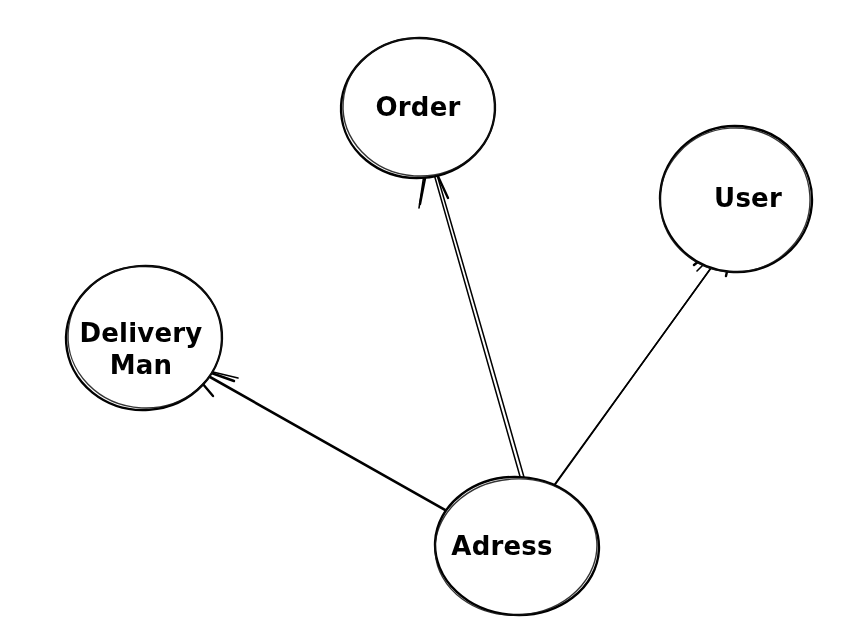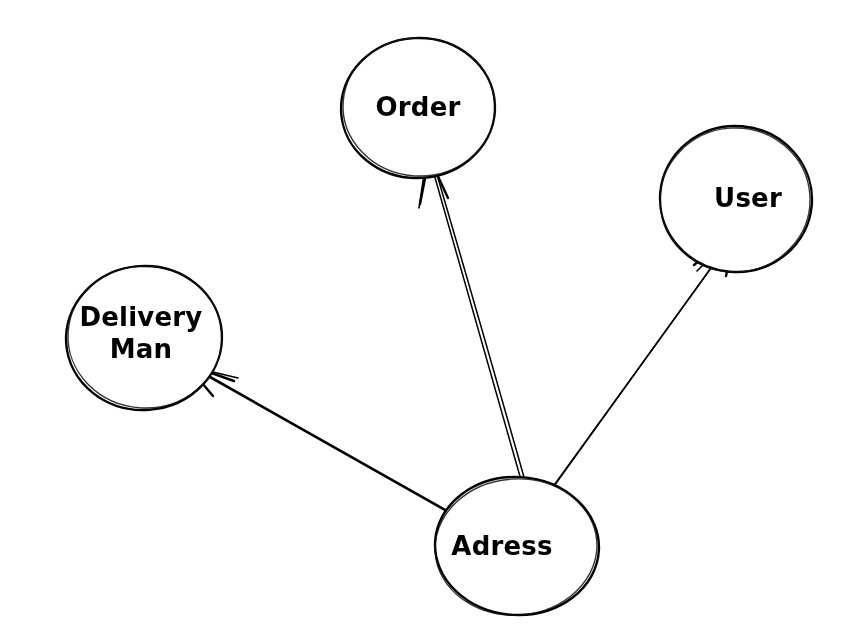--- a/index.html
+++ b/index.html
@@ -131,18 +131,18 @@
       <ellipse class="node-ellipse" cx="517" cy="546" rx="82" ry="69" transform="rotate(3 517 546)"></ellipse>
       <ellipse class="node-ellipse-ghost" cx="516" cy="547" rx="81" ry="68" transform="rotate(-4 516 547)"></ellipse>
     </g>
 
   </svg>
 
   <div class="node-label" style="left:418px; top:108px;">Order</div>
 
   <div class="node-label" style="left:748px; top:199px;">User</div>
 
-  <div class="node-label" style="left:141px; top:334px;">Delivery
+  <div class="node-label" style="left:141px; top:350px;">Delivery
 Man</div>
 
   <div class="node-label" style="left:502px; top:547px;">Adress</div>
 
 </div>
 
 </body></html>

